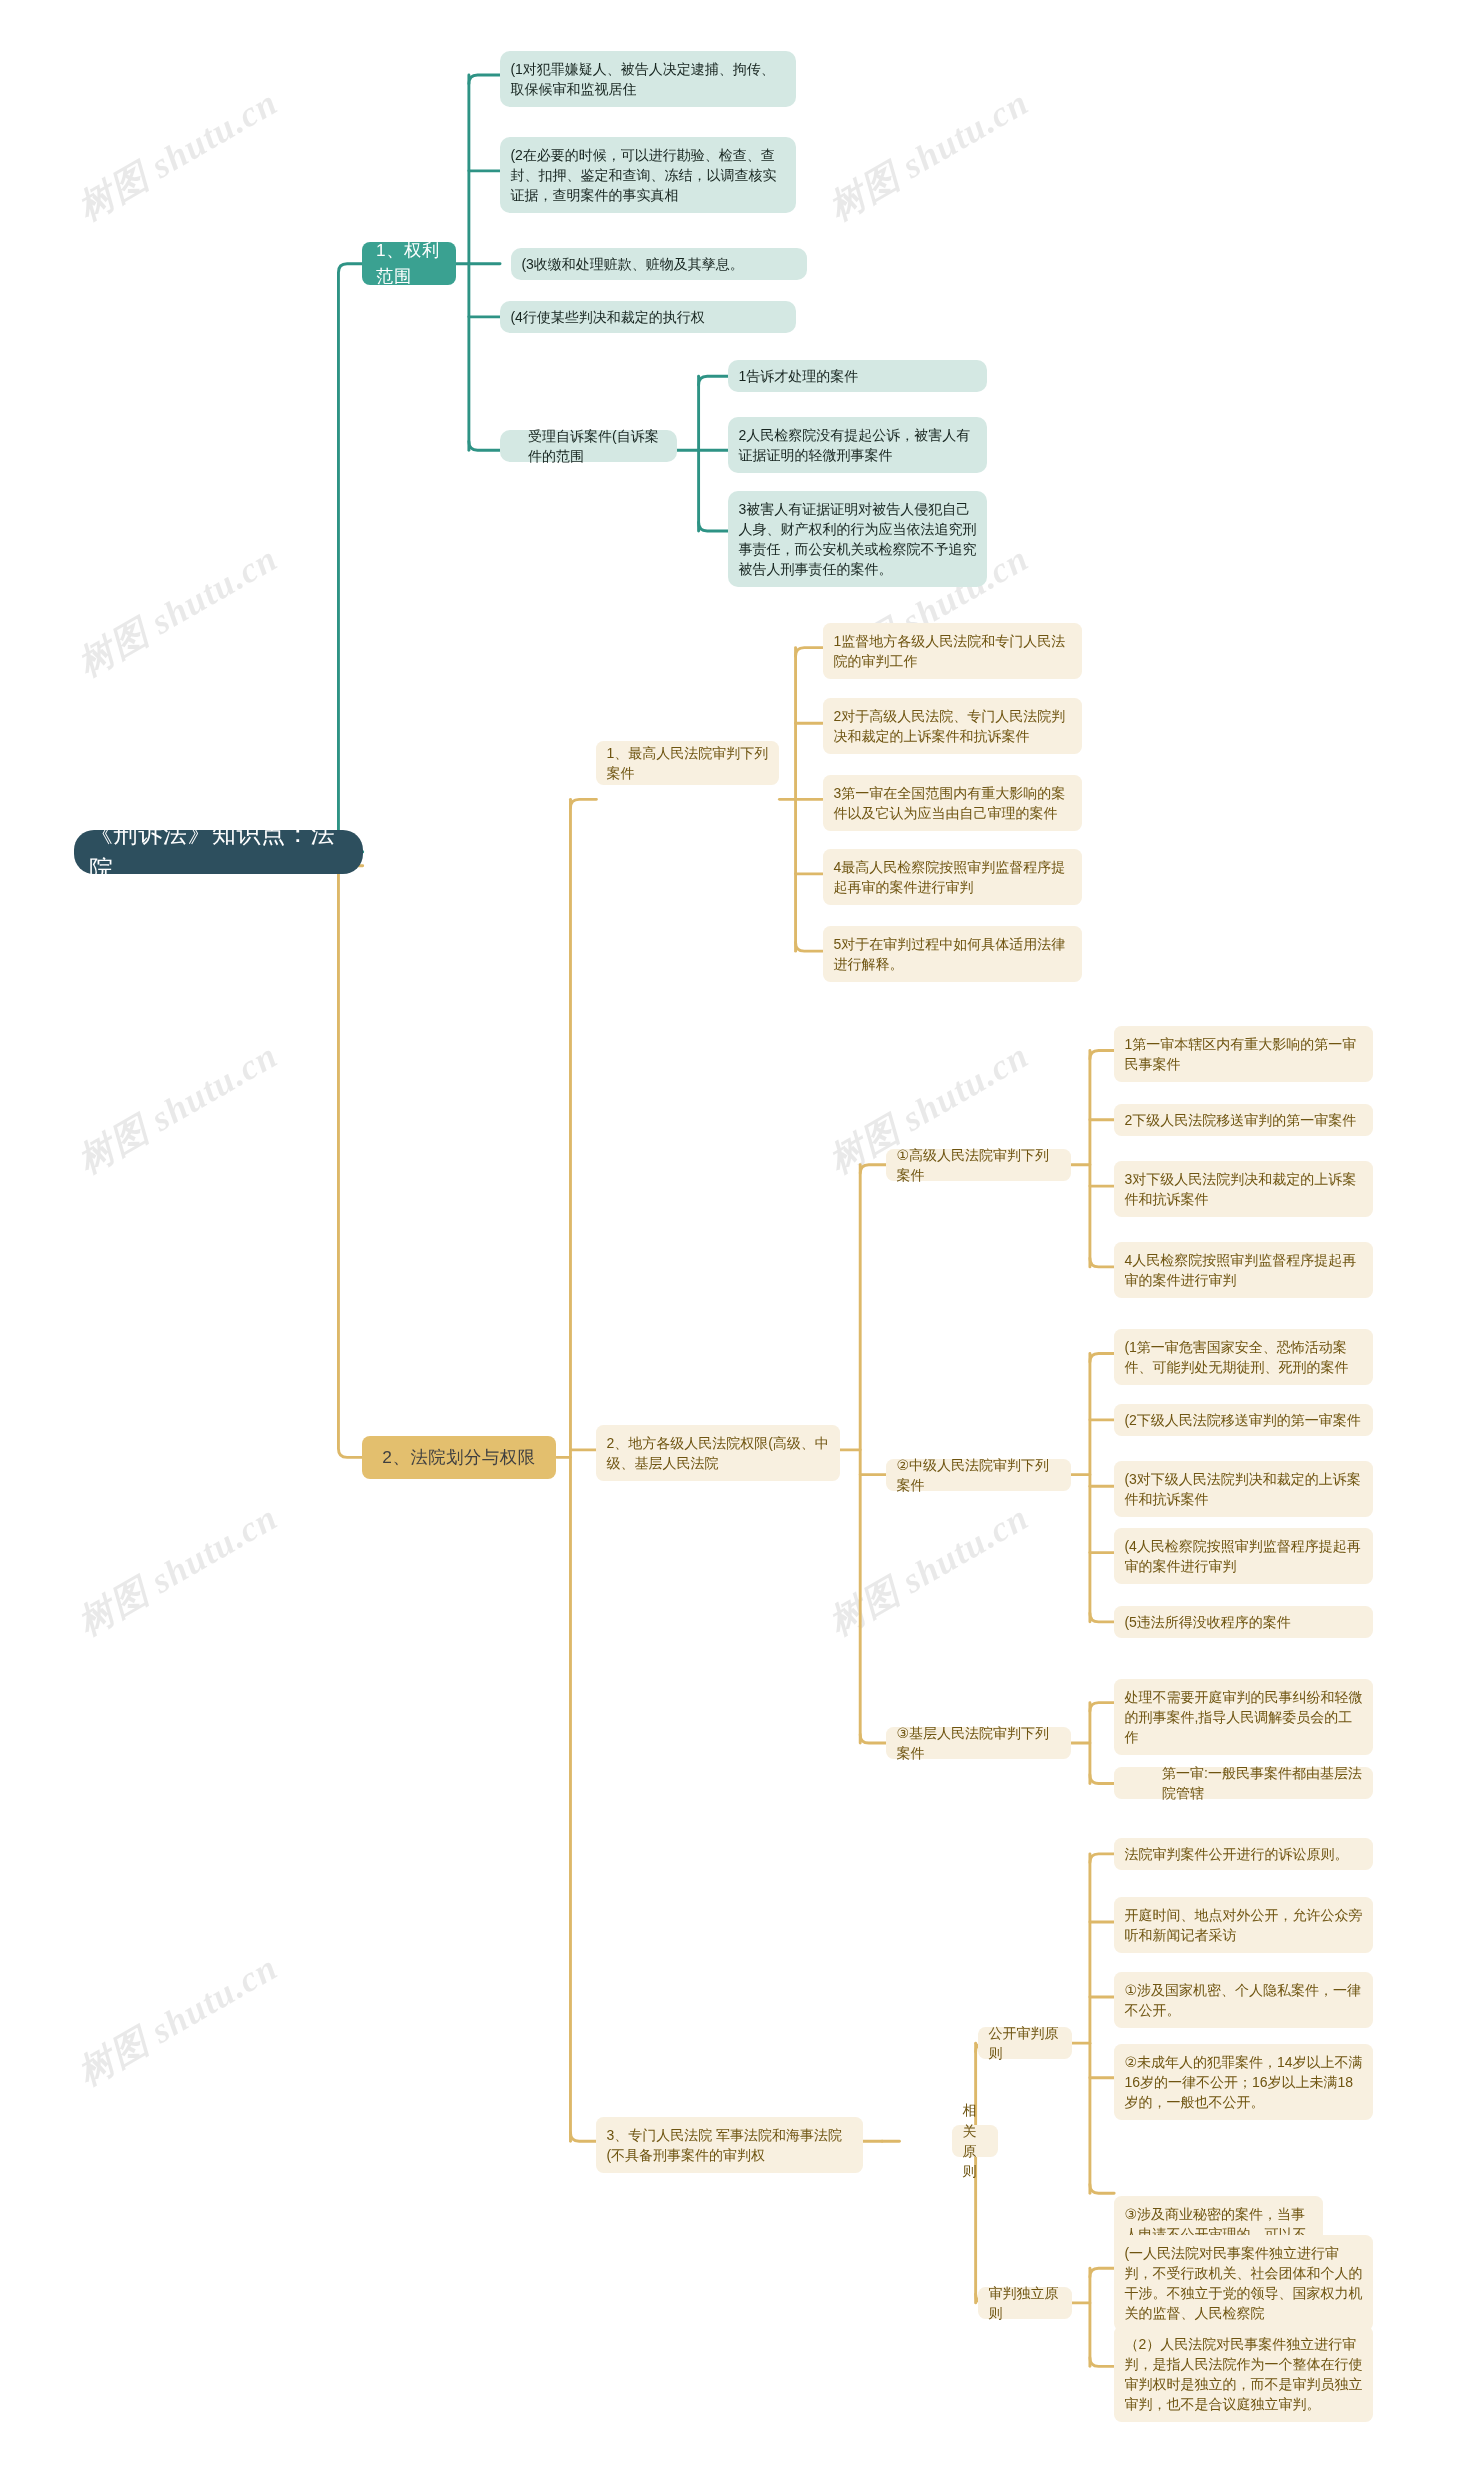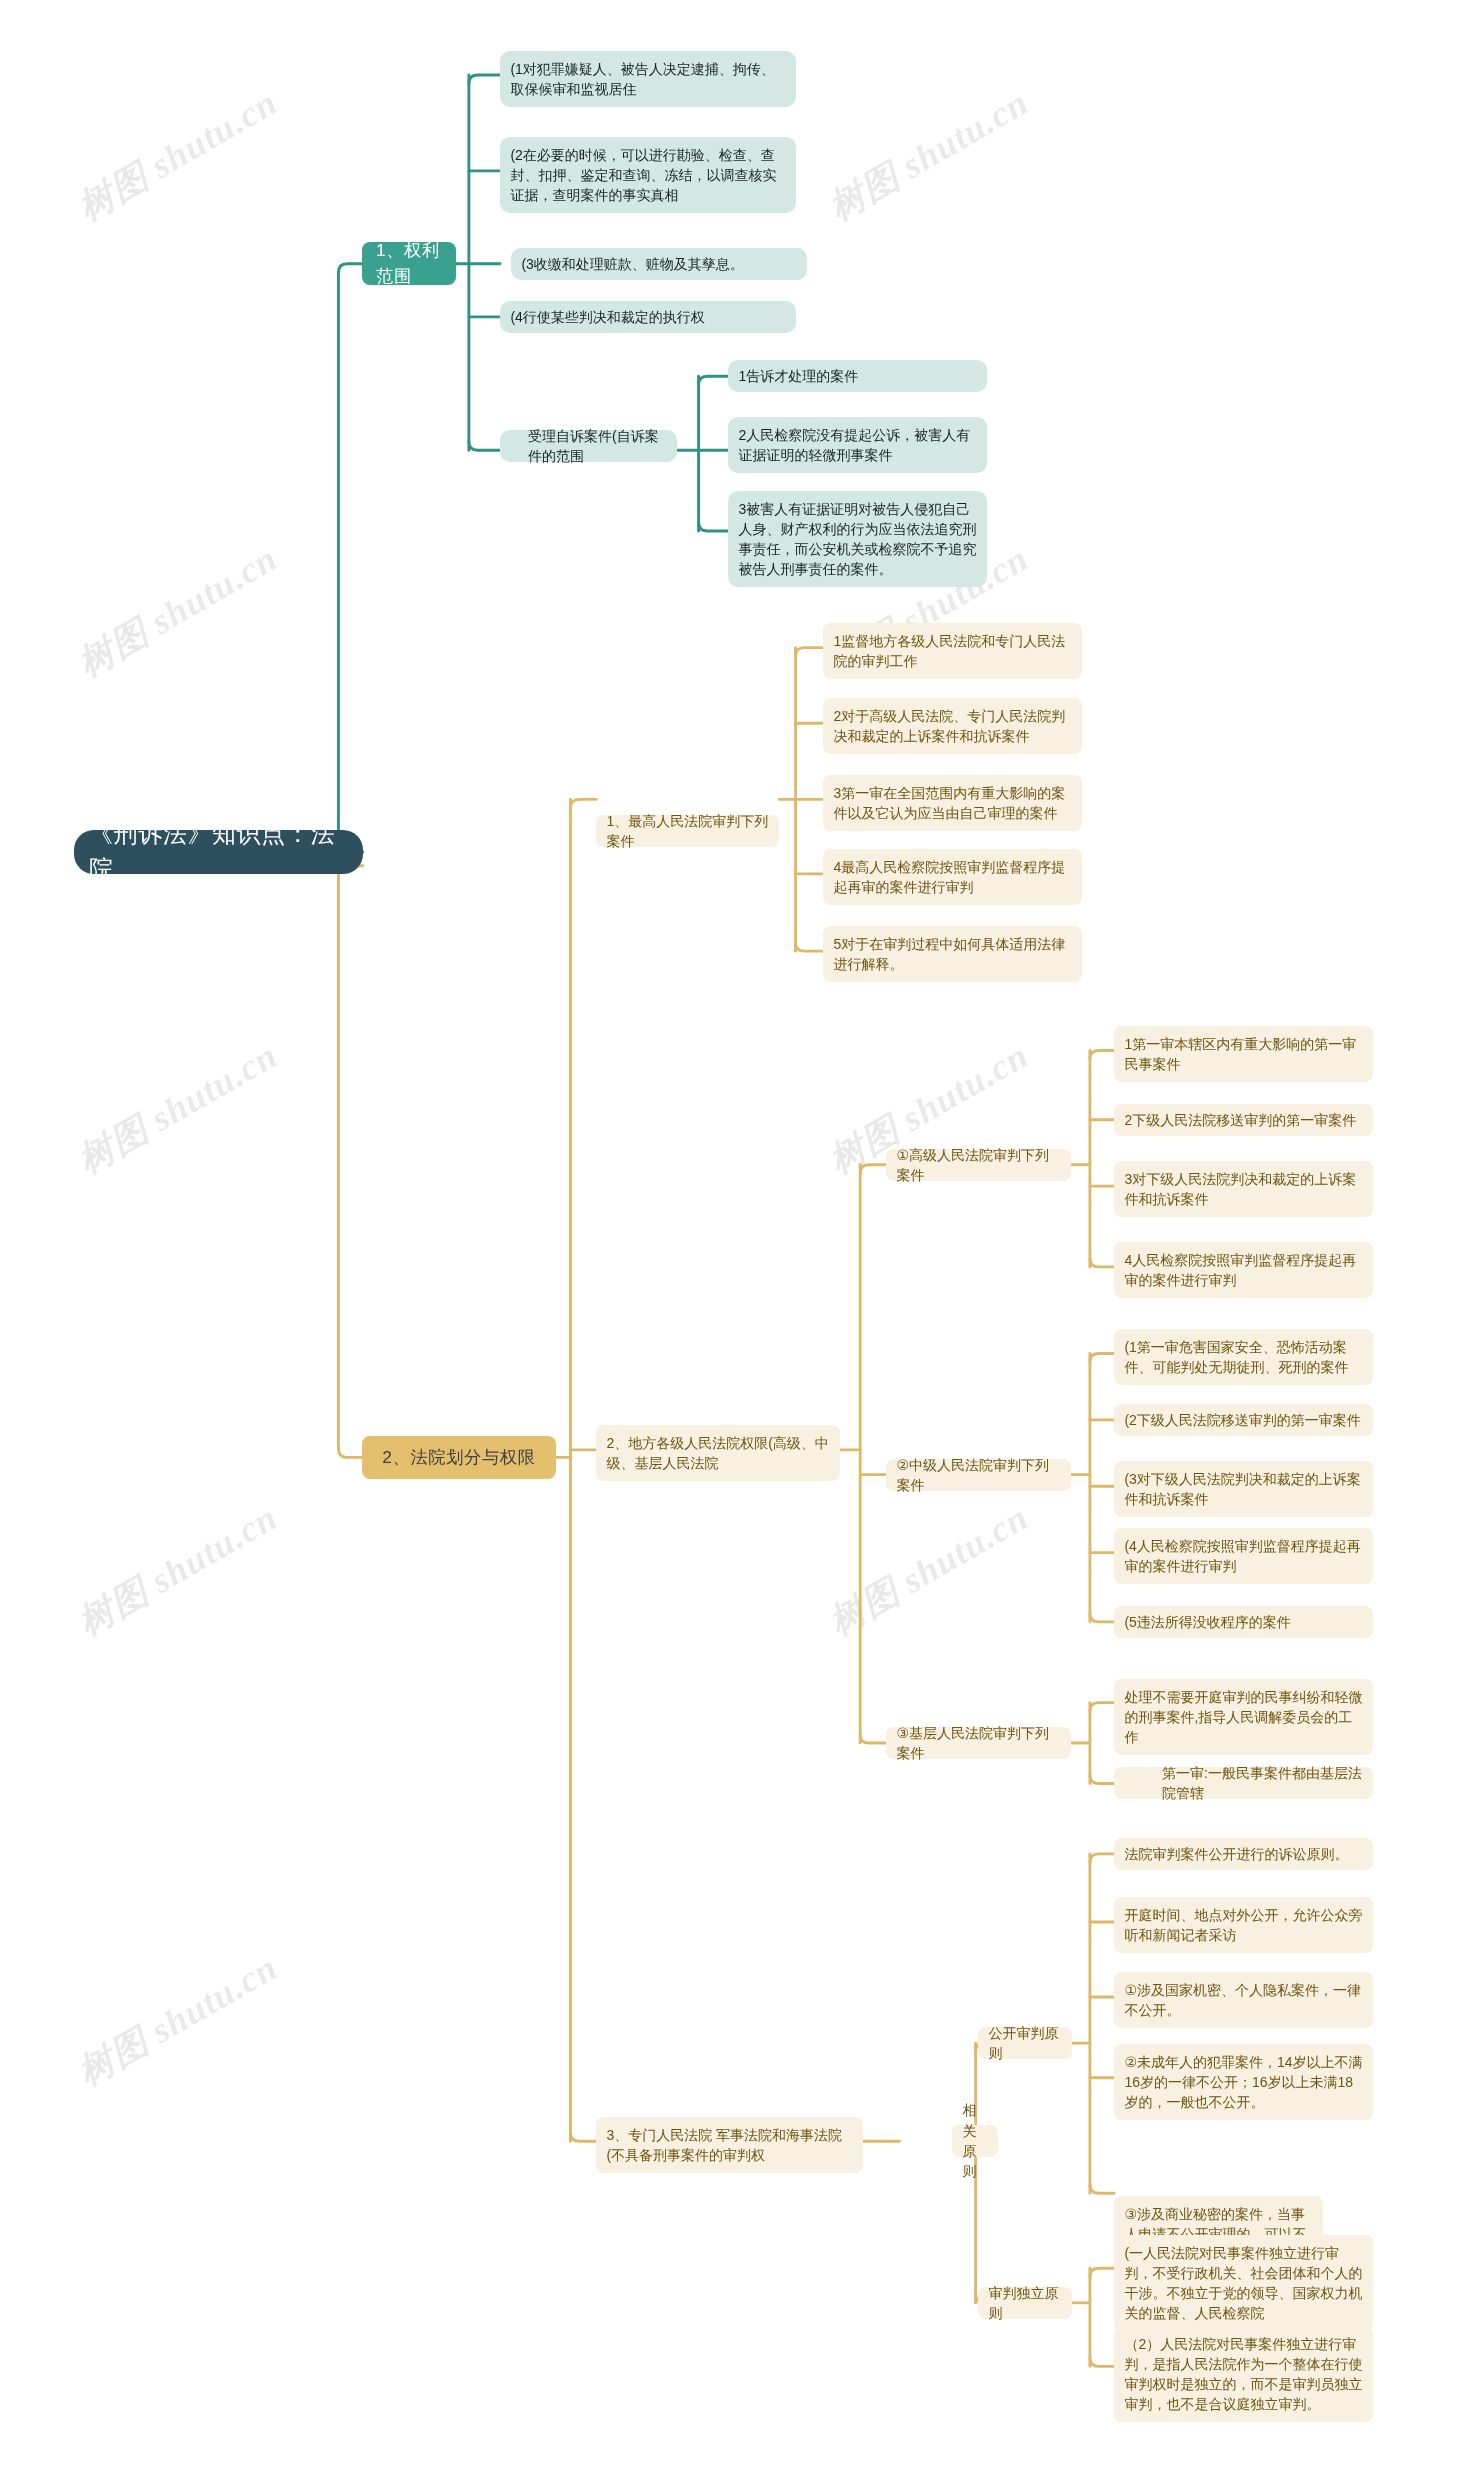--- a/index.html
+++ b/index.html
@@ -206,21 +206,21 @@
 <div class="node leaf-teal" style="left:500px; top:430px; width:177px; height:32px;padding-left:28px;">受理自诉案件(自诉案件的范围</div>
 
 <div class="node leaf-teal" style="left:728px; top:360px; width:259px; height:32px;">1告诉才处理的案件</div>
 
 <div class="node leaf-teal" style="left:728px; top:417px; width:259px; min-height:50px;">2人民检察院没有提起公诉，被害人有证据证明的轻微刑事案件</div>
 
 <div class="node leaf-teal" style="left:728px; top:491px; width:259px; min-height:85px;">3被害人有证据证明对被告人侵犯自己人身、财产权利的行为应当依法追究刑事责任，而公安机关或检察院不予追究被告人刑事责任的案件。</div>
 
 <div class="node branch-gold" style="left:362px; top:1436px; width:194px; height:43px; justify-content:center;">2、法院划分与权限</div>
 
-<div class="node sub-gold" style="left:596px; top:815px; width:183px; height:32px;">1、最高人民法院审判下列案件</div>
+<div class="node sub-gold" style="left:596px; top:741px; width:183px; height:44px;">1、最高人民法院审判下列案件</div>
 
 <div class="node leaf-gold" style="left:823px; top:623px; width:259px; min-height:50px;">1监督地方各级人民法院和专门人民法院的审判工作</div>
 
 <div class="node leaf-gold" style="left:823px; top:698px; width:259px; min-height:50px;">2对于高级人民法院、专门人民法院判决和裁定的上诉案件和抗诉案件</div>
 
 <div class="node leaf-gold" style="left:823px; top:775px; width:259px; min-height:50px;">3第一审在全国范围内有重大影响的案件以及它认为应当由自己审理的案件</div>
 
 <div class="node leaf-gold" style="left:823px; top:849px; width:259px; min-height:50px;">4最高人民检察院按照审判监督程序提起再审的案件进行审判</div>
 
 <div class="node leaf-gold" style="left:823px; top:926px; width:259px; min-height:50px;">5对于在审判过程中如何具体适用法律进行解释。</div>

